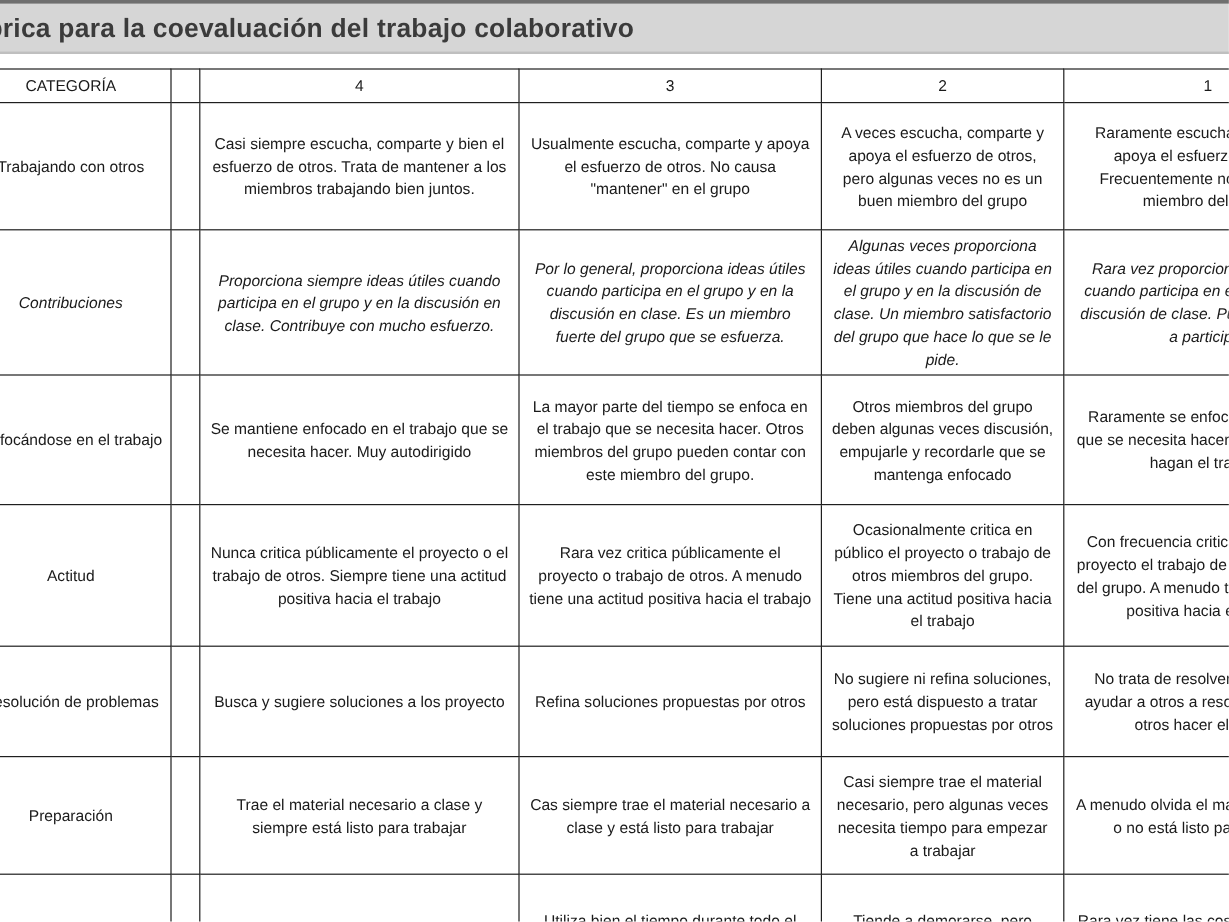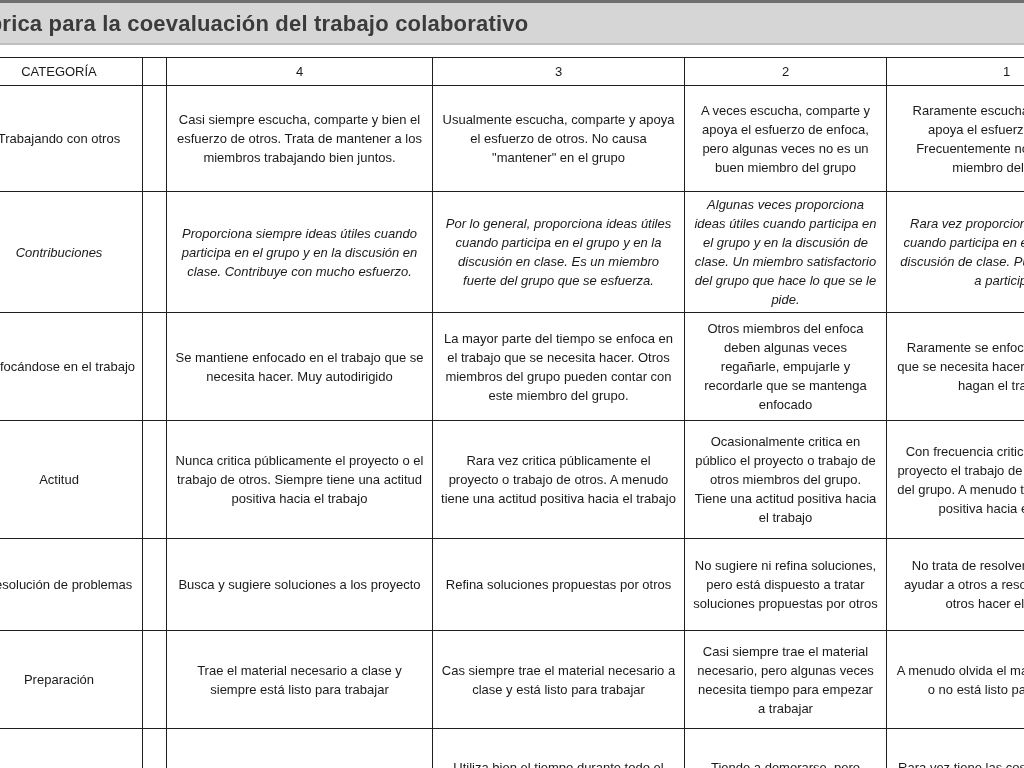--- a/index.html
+++ b/index.html
@@ -91,37 +91,37 @@
         <th>2</th>
         <th>1</th>
       </tr>
     </thead>
     <tbody>
       <tr class="r0">
         <td class="cat">Trabajando con otros</td>
         <td></td>
         <td class="c4">Casi siempre escucha, comparte y bien el esfuerzo de otros. Trata de mantener a los miembros trabajando bien juntos.</td>
         <td class="c3">Usualmente escucha, comparte y apoya el esfuerzo de otros. No causa "mantener" en el grupo</td>
-        <td class="c2">A veces escucha, comparte y apoya el esfuerzo de enfoca, pero algunas veces no es un buen miembro del grupo</td>
+        <td class="c2">A veces escucha, comparte y apoya el esfuerzo de otros, pero algunas veces no es un buen miembro del grupo</td>
         <td class="c1">Raramente escucha, comparte y apoya el esfuerzo de otros. Frecuentemente no es un buen miembro del grupo</td>
       </tr>
       <tr class="r1">
         <td class="cat">Contribuciones</td>
         <td></td>
         <td class="c4">Proporciona siempre ideas útiles cuando participa en el grupo y en la discusión en clase. Contribuye con mucho esfuerzo.</td>
         <td class="c3">Por lo general, proporciona ideas útiles cuando participa en el grupo y en la discusión en clase. Es un miembro fuerte del grupo que se esfuerza.</td>
         <td class="c2">Algunas veces proporciona ideas útiles cuando participa en el grupo y en la discusión de clase. Un miembro satisfactorio del grupo que hace lo que se le pide.</td>
         <td class="c1">Rara vez proporciona ideas útiles cuando participa en el grupo y en la discusión de clase. Puede rehusarse a participar</td>
       </tr>
       <tr class="r2">
         <td class="cat">Enfocándose en el trabajo</td>
         <td></td>
         <td class="c4">Se mantiene enfocado en el trabajo que se necesita hacer. Muy autodirigido</td>
         <td class="c3">La mayor parte del tiempo se enfoca en el trabajo que se necesita hacer. Otros miembros del grupo pueden contar con este miembro del grupo.</td>
-        <td class="c2">Otros miembros del enfoca deben algunas veces regañarle, empujarle y recordarle que se mantenga enfocado</td>
+        <td class="c2">Otros miembros del grupo deben algunas veces discusión, empujarle y recordarle que se mantenga enfocado</td>
         <td class="c1">Raramente se enfoca en el trabajo que se necesita hacer. Deja que otros hagan el trabajo.</td>
       </tr>
       <tr class="r3">
         <td class="cat">Actitud</td>
         <td></td>
         <td class="c4">Nunca critica públicamente el proyecto o el trabajo de otros. Siempre tiene una actitud positiva hacia el trabajo</td>
         <td class="c3">Rara vez critica públicamente el proyecto o trabajo de otros. A menudo tiene una actitud positiva hacia el trabajo</td>
         <td class="c2">Ocasionalmente critica en público el proyecto o trabajo de otros miembros del grupo. Tiene una actitud positiva hacia el trabajo</td>
         <td class="c1">Con frecuencia critica en público el proyecto el trabajo de otros miembros del grupo. A menudo tiene una actitud positiva hacia el trabajo</td>
       </tr>

